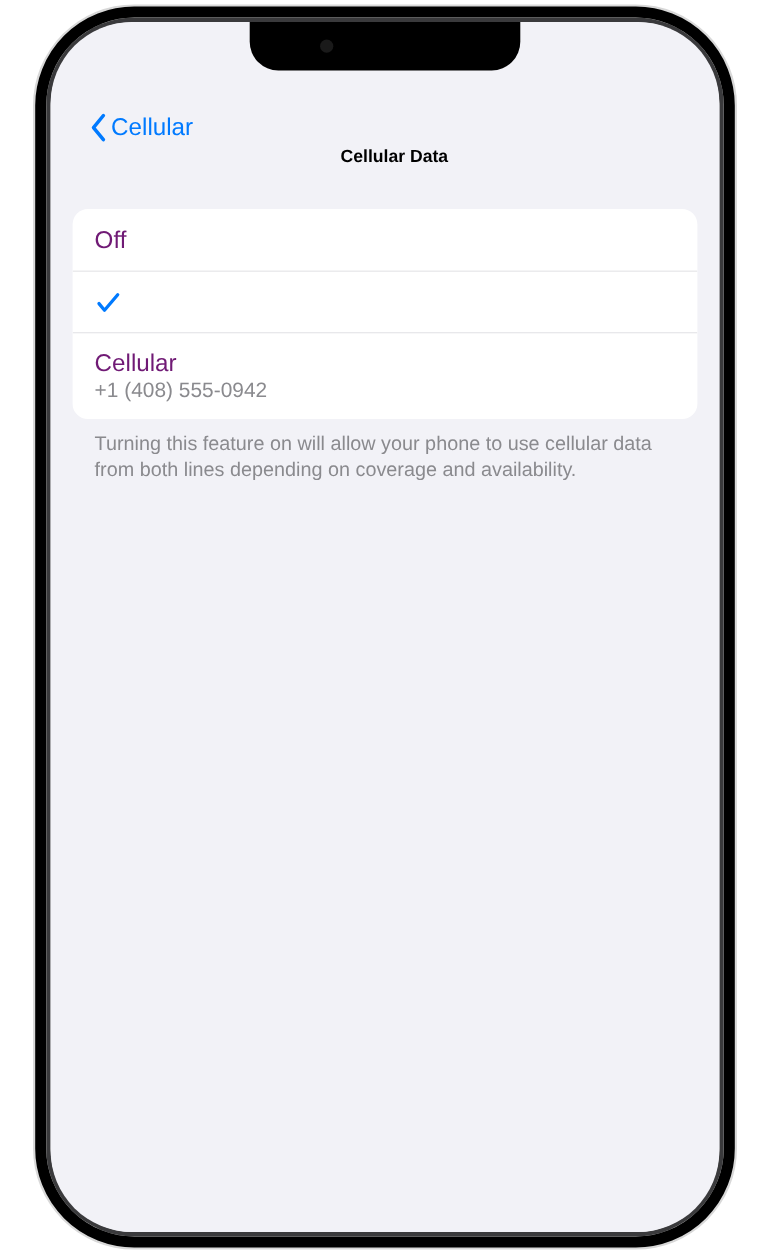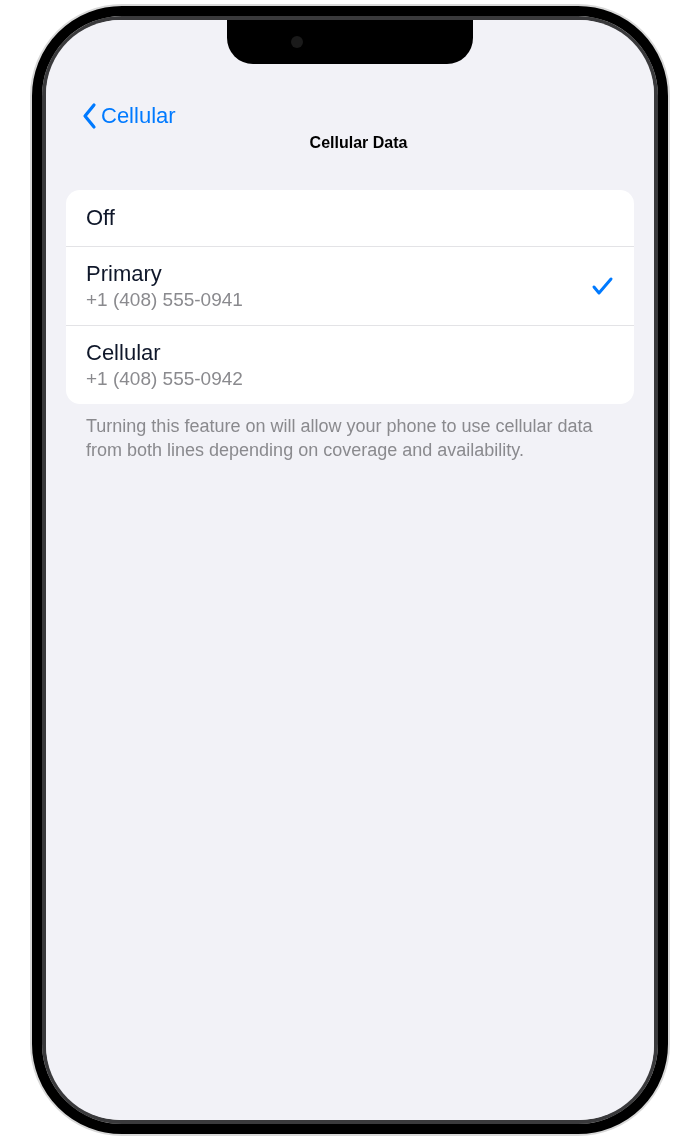--- a/index.html
+++ b/index.html
@@ -88,21 +88,21 @@
       background:#fff; border-radius:14px;
       overflow:hidden;
     }
     .row {
       padding:14px 20px;
       display:flex; align-items:center; justify-content:space-between;
       min-height:56px;
     }
     .row + .row { border-top:1px solid #e3e3e6; }
     .row-main { display:flex; flex-direction:column; gap:2px; }
-    .row-label { font-size:22px; color:#0f172a; }
+    .row-label { font-size:22px; color:#701a75; }
     .row-sub { font-size:19px; color:#8a8a8e; }
     .check { width:24px; height:24px; color:#007aff; }
 
     .group2 { margin-top:40px; }
     .switch {
       width:62px; height:36px; border-radius:18px; background:#34c759;
       position:relative;
     }
     .switch i{
       position:absolute; right:3px; top:3px;
@@ -160,24 +160,20 @@
 
     <div class="content">
 
       <div class="group">
         <div class="row">
           <div class="row-main">
             <span class="row-label">Off</span>
           </div>
         </div>
         <div class="row">
-          <div class="row-main">
-            <span class="row-label">Primary</span>
-            <span class="row-sub">+1 (408) 555-0941</span>
-          </div>
           <svg class="check" viewBox="0 0 24 24">
             <polyline points="4,13 9,19 21,5" fill="none" stroke="#007aff" stroke-width="3" stroke-linecap="round" stroke-linejoin="round"></polyline>
           </svg>
         </div>
         <div class="row">
           <div class="row-main">
             <span class="row-label">Cellular</span>
             <span class="row-sub">+1 (408) 555-0942</span>
           </div>
         </div>

